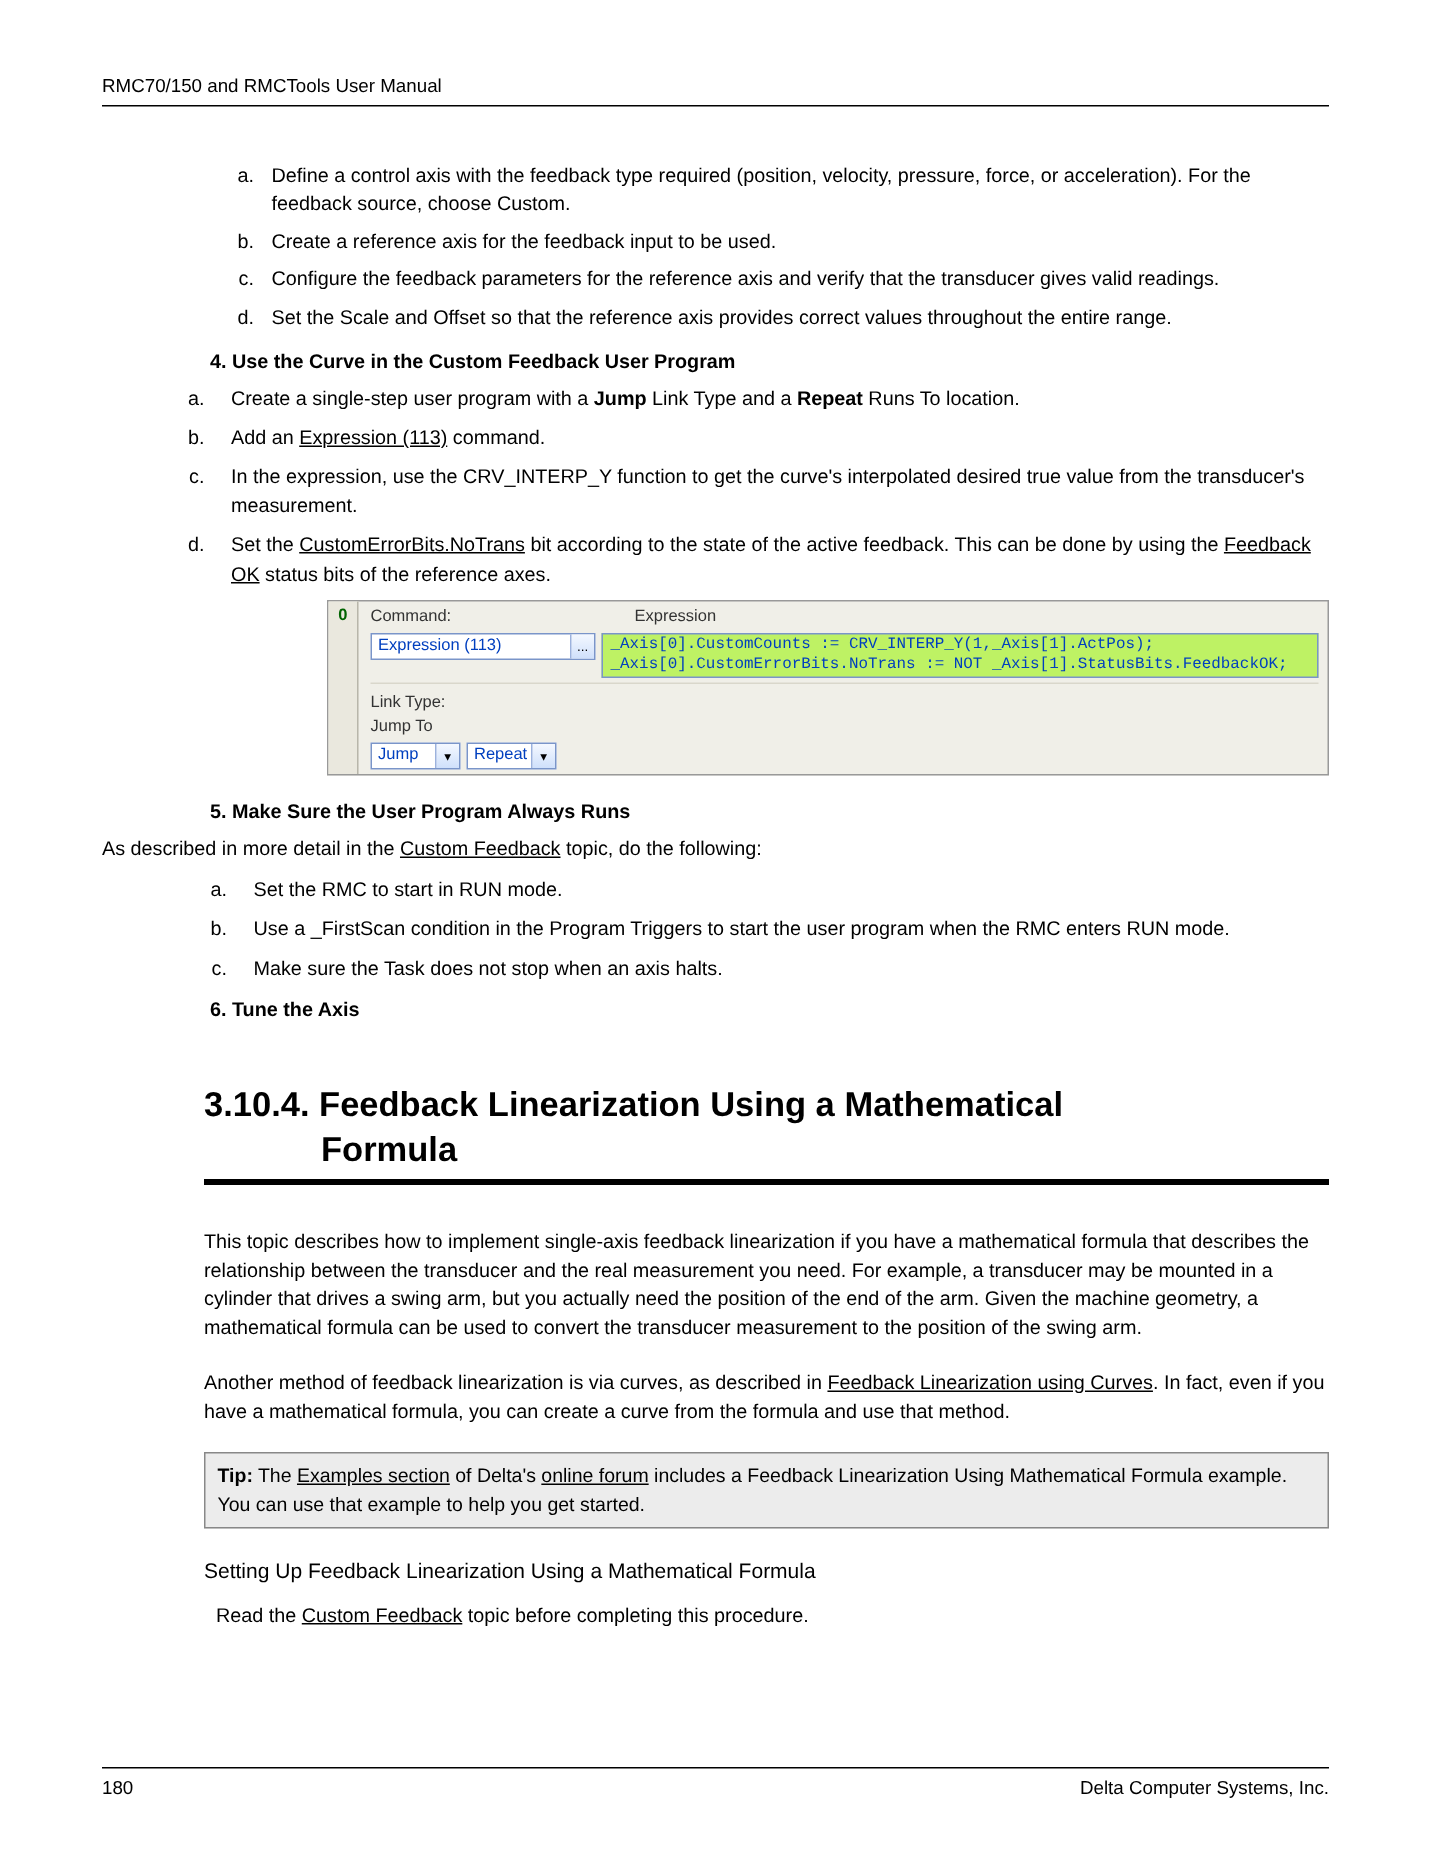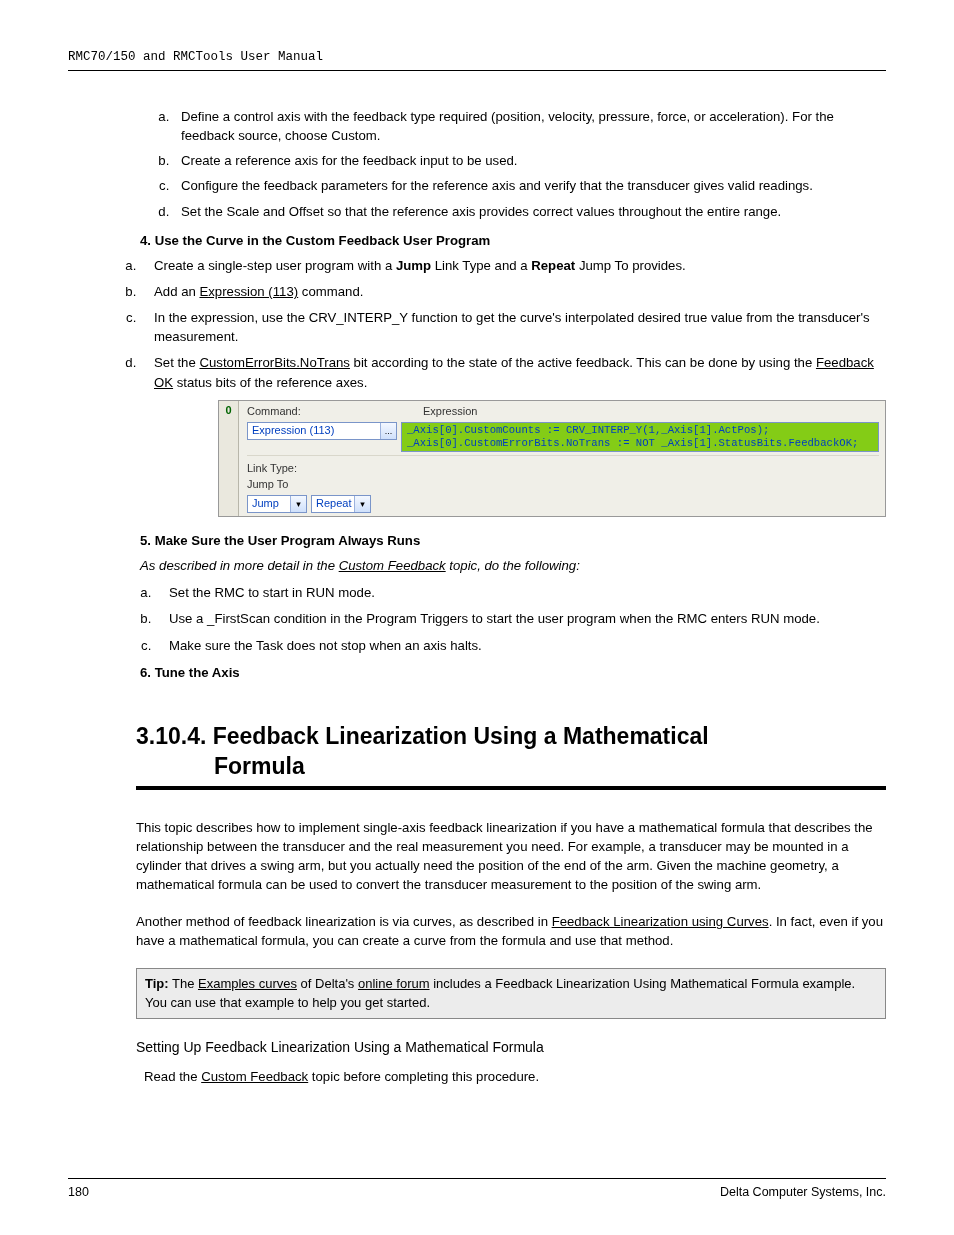--- a/index.html
+++ b/index.html
@@ -10,31 +10,30 @@
     font-family: Verdana, Geneva, sans-serif;
     color: #000;
     position: relative;
     padding: 50px 68px 40px 68px;
   }
   .header-line {
     font-size: 12.5px;
     border-bottom: 1px solid #000;
     padding-bottom: 6px;
     margin-bottom: 36px;
-    font-family: Liberation Mono, monospace;
   }
   .content { font-size: 13.2px; line-height: 1.45; }
   .ol-nested { margin-left: 105px; margin-bottom: 10px; }
   .ol-nested li { padding-left: 8px; margin-bottom: 6px; list-style-position: outside; }
   .ol-lettered { margin-left: 72px; margin-bottom: 8px; }
   .ol-lettered li { padding-left: 14px; margin-bottom: 7px; }
   .ol-lettered-indent { margin-left: 87px; margin-bottom: 8px; }
   .ol-lettered-indent li { padding-left: 14px; margin-bottom: 7px; }
   .num-heading { font-weight: bold; margin: 8px 0 6px 72px; font-size: 13.2px; }
-  .para-indent { margin-left: 72px; margin-bottom: 8px; font-style: italic; }
+  .para-indent { margin-bottom: 8px; }
   .para { margin-left: 68px; margin-bottom: 18px; }
   .u { text-decoration: underline; }
   b.inline { font-weight: bold; }
   .section-title {
     font-size: 23px;
     font-weight: bold;
     margin: 40px 0 4px 68px;
     line-height: 1.3;
   }
   .section-title .indent2 { padding-left: 78px; display: block; }
@@ -94,21 +93,21 @@
   .combo .txt { flex: 1; padding: 0 4px; color: #003fbf; font-size: 11px; white-space: nowrap; overflow: hidden; }
   .combo .btn {
     width: 16px; height: 100%;
     border-left: 1px solid #9cb2dd;
     background: linear-gradient(#f4f8ff,#cfe0fb);
     font-size: 9px; text-align: center; line-height: 16px; cursor: pointer;
   }
   .expr-box {
     flex: 1;
     border: 1px solid #7a95c9;
-    background: #84cc16;
+    background: #bef264;
     padding: 1px 5px;
     font-family: 'Courier New', monospace;
     font-size: 10.6px;
     color: #003fbf;
     line-height: 1.25;
     white-space: pre;
   }
   .sep { height: 6px; border-top: 1px solid #d9d7cb; margin-top: 3px; }
   .fig-labels2 { display: flex; color: #333; margin-bottom: 2px; flex-direction: column; }
   .fig-labels2 .la { width: 68px; }
@@ -125,21 +124,21 @@
   <ol type="a" class="ol-nested">
     <li>Define a control axis with the feedback type required (position, velocity, pressure, force, or acceleration). For the feedback source, choose Custom.</li>
     <li>Create a reference axis for the feedback input to be used.</li>
     <li>Configure the feedback parameters for the reference axis and verify that the transducer gives valid readings.</li>
     <li>Set the Scale and Offset so that the reference axis provides correct values throughout the entire range.</li>
   </ol>
 
   <div class="num-heading">4. Use the Curve in the Custom Feedback User Program</div>
   <ol type="a" class="ol-lettered">
     <li>
-      <span>Create a single-step user program with a </span><b class="inline">Jump</b><span> Link Type and a </span><b class="inline">Repeat</b><span> Jump To provides.</span>
+      <span>Create a single-step user program with a </span><b class="inline">Jump</b><span> Link Type and a </span><b class="inline">Repeat</b><span> Runs To location.</span>
     </li>
     <li>
       <span>Add an </span><span class="u">Expression (113)</span><span> command.</span>
     </li>
     <li>In the expression, use the CRV_INTERP_Y function to get the curve's interpolated desired true value from the transducer's measurement.</li>
     <li>
       <span>Set the </span><span class="u">CustomErrorBits.NoTrans</span><span> bit according to the state of the active feedback. This can be done by using the </span><span class="u">Feedback OK</span><span> status bits of the reference axes.</span>
     </li>
   </ol>
 
@@ -196,21 +195,21 @@
   </h2>
   <hr class="thick-rule">
 
   <p class="para">This topic describes how to implement single-axis feedback linearization if you have a mathematical formula that describes the relationship between the transducer and the real measurement you need. For example, a transducer may be mounted in a cylinder that drives a swing arm, but you actually need the position of the end of the arm. Given the machine geometry, a mathematical formula can be used to convert the transducer measurement to the position of the swing arm.</p>
 
   <p class="para">
     <span>Another method of feedback linearization is via curves, as described in </span><span class="u">Feedback Linearization using Curves</span><span>. In fact, even if you have a mathematical formula, you can create a curve from the formula and use that method.</span>
   </p>
 
   <div class="tip-box">
-    <b>Tip:</b><span> The </span><span class="u">Examples curves</span><span> of Delta's </span><span class="u">online forum</span><span> includes a Feedback Linearization Using Mathematical Formula example. You can use that example to help you get started.</span>
+    <b>Tip:</b><span> The </span><span class="u">Examples section</span><span> of Delta's </span><span class="u">online forum</span><span> includes a Feedback Linearization Using Mathematical Formula example. You can use that example to help you get started.</span>
   </div>
 
   <div class="sub-heading">Setting Up Feedback Linearization Using a Mathematical Formula</div>
   <div class="read-line">
     <span>Read the </span><span class="u">Custom Feedback</span><span> topic before completing this procedure.</span>
   </div>
 
 </div>
 
 <div class="footer">

